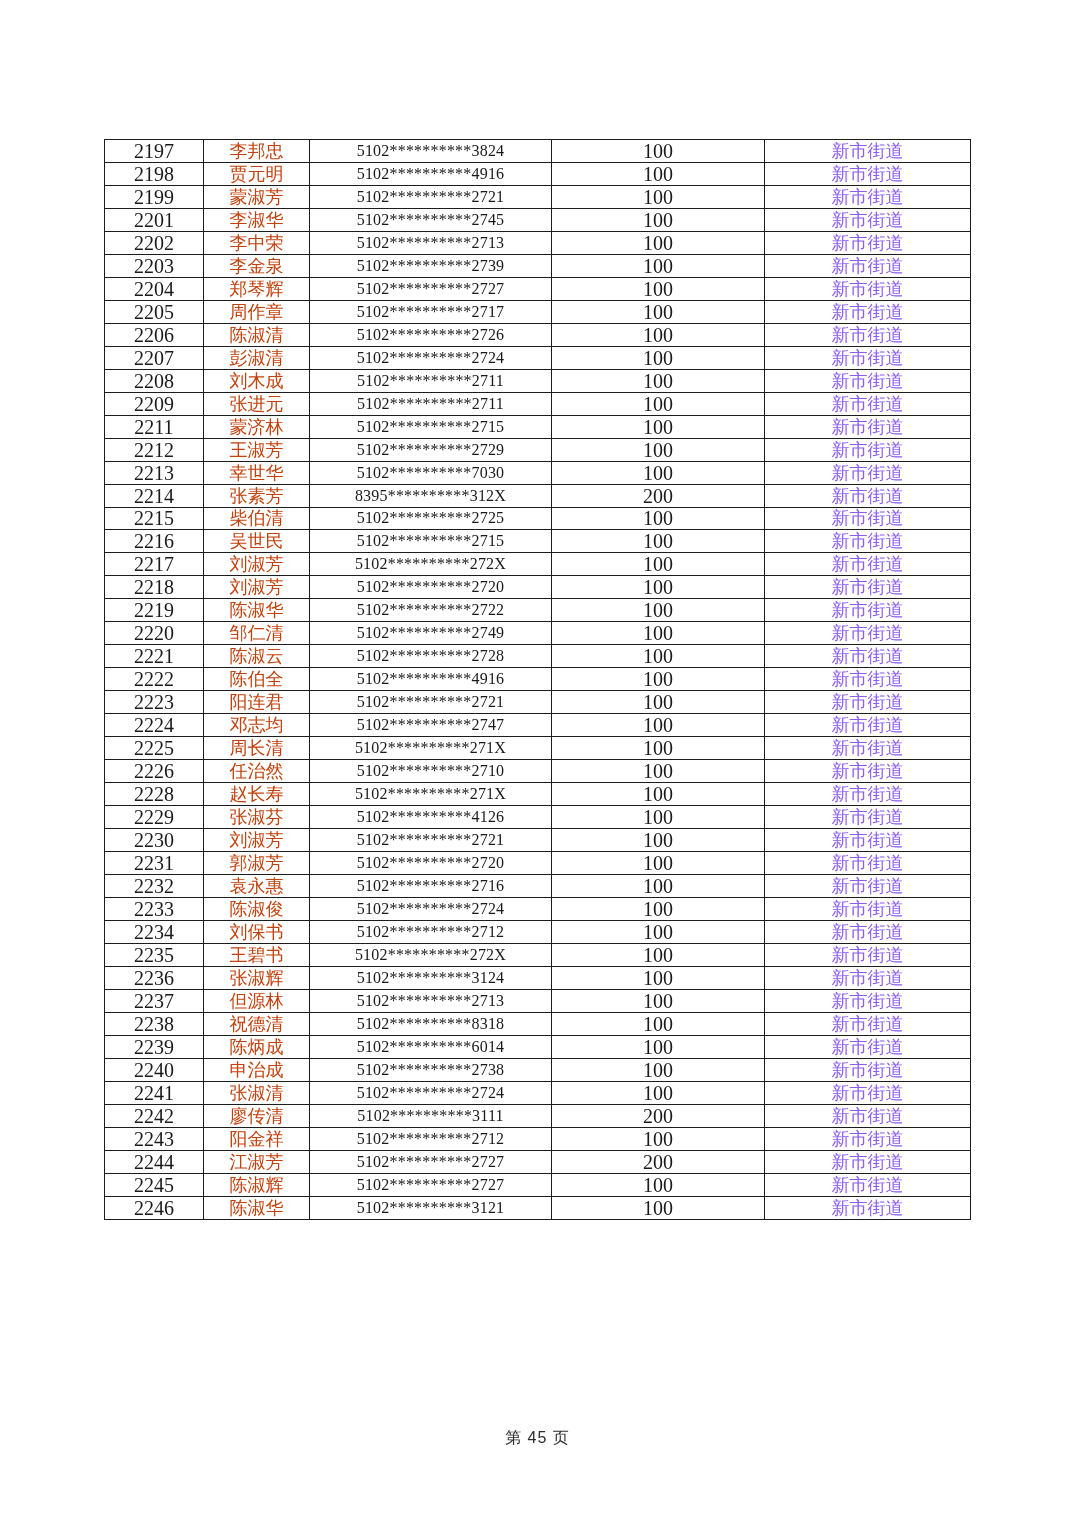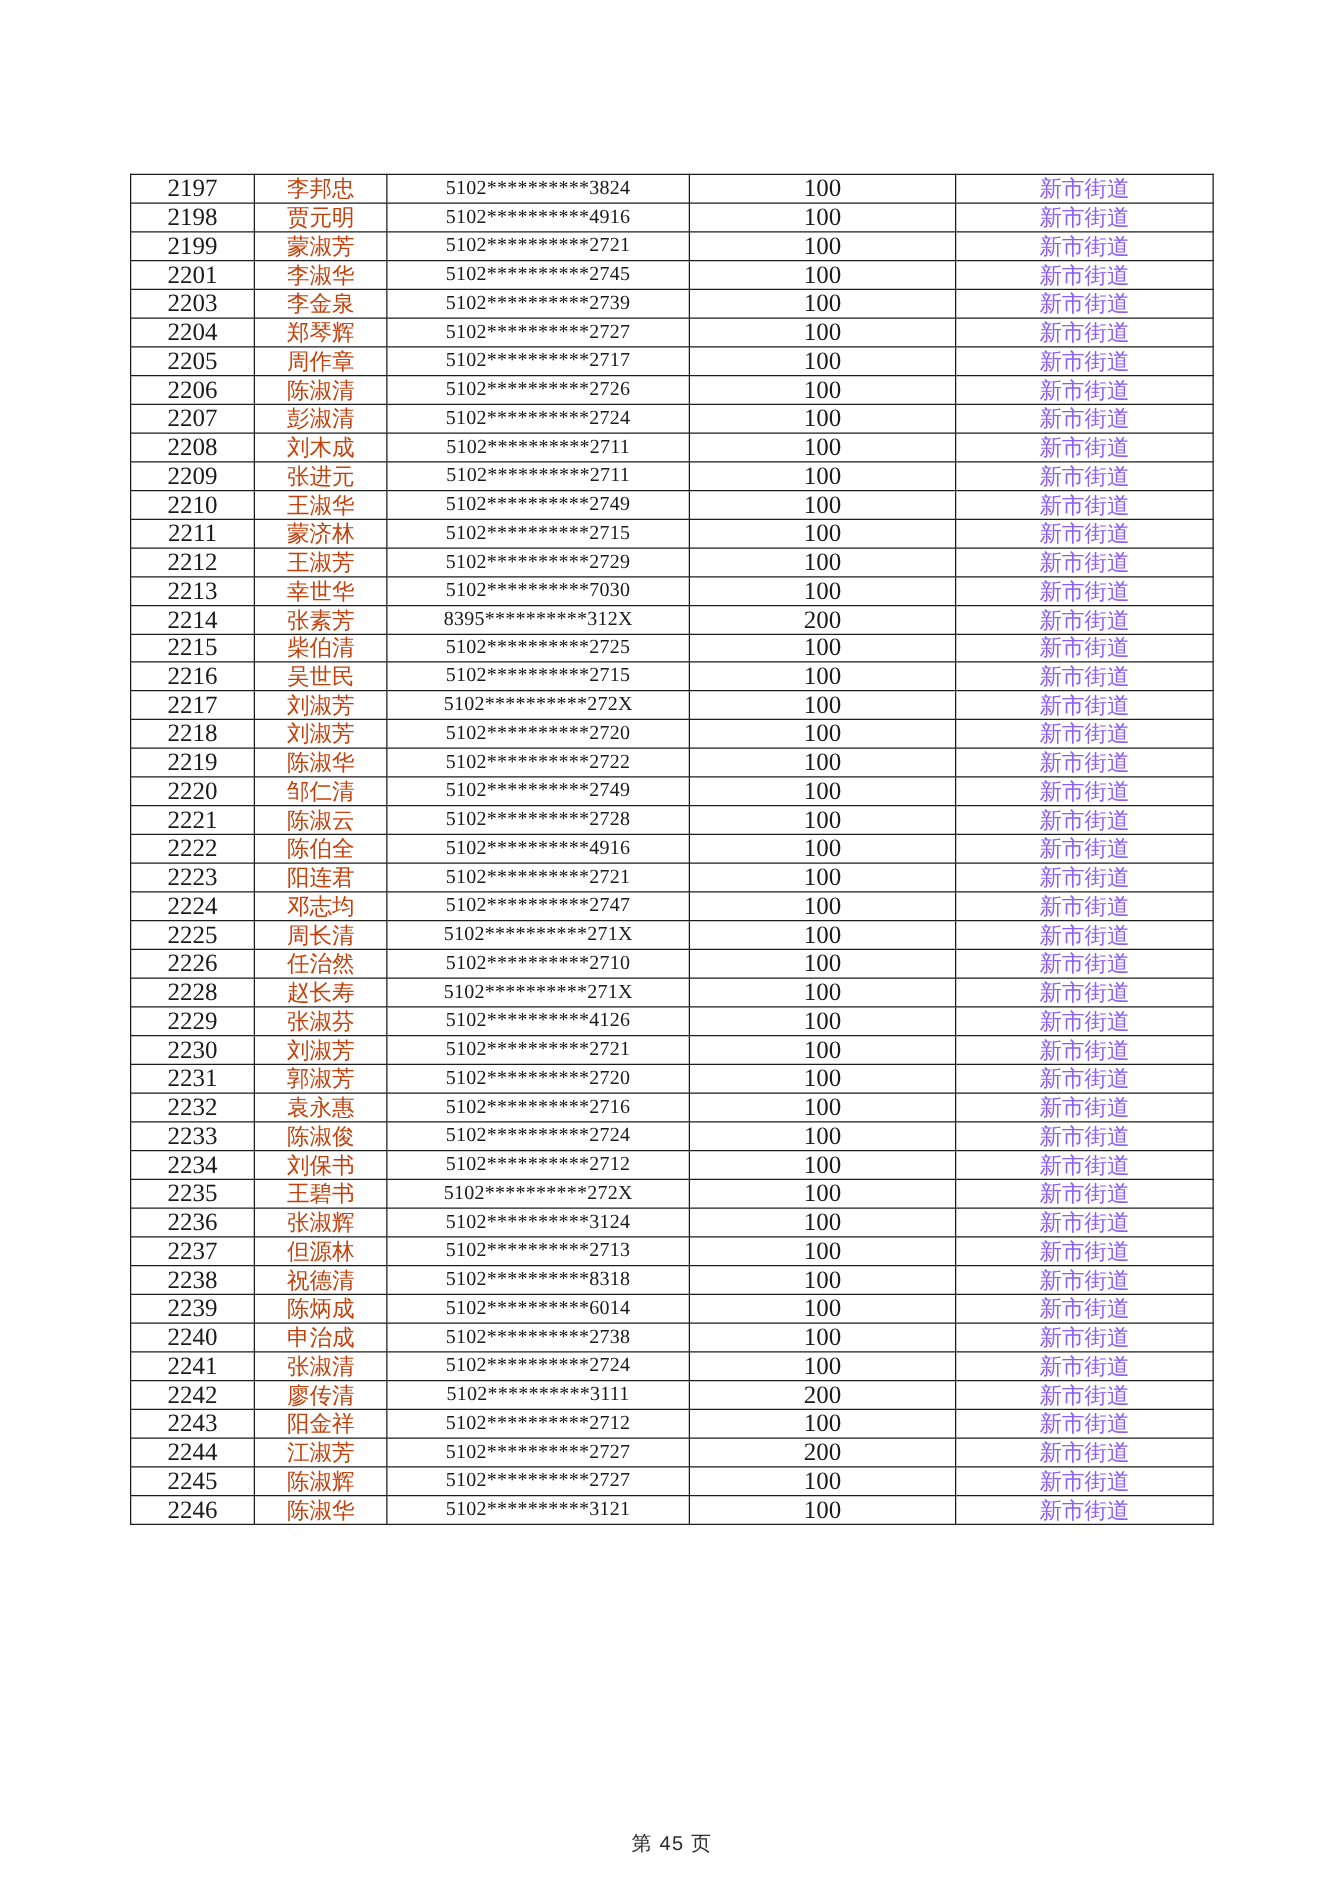--- a/index.html
+++ b/index.html
@@ -43,21 +43,20 @@
   .footer {
     position: absolute;
     left: 0;
     width: 1075px;
     top: 1428px;
     text-align: center;
     font-size: 16px;
     color: #2b2b2b;
     font-family: "Liberation Sans", sans-serif;
     letter-spacing: 1px;
-    margin-top: 37px;
   }
 </style>
 </head>
 <body>
 
 <div class="page">
 
   <table class="records">
     <colgroup>
       <col style="width:99px">
@@ -89,20 +88,27 @@
           <td class="col-district">新市街道</td>
         </tr>
         <tr>
           <td class="col-no">2201</td>
           <td class="col-name">李淑华</td>
           <td class="col-id">5102**********2745</td>
           <td class="col-amount">100</td>
           <td class="col-district">新市街道</td>
         </tr>
         <tr>
+          <td class="col-no">2202</td>
+          <td class="col-name">李中荣</td>
+          <td class="col-id">5102**********2713</td>
+          <td class="col-amount">100</td>
+          <td class="col-district">新市街道</td>
+        </tr>
+        <tr>
           <td class="col-no">2203</td>
           <td class="col-name">李金泉</td>
           <td class="col-id">5102**********2739</td>
           <td class="col-amount">100</td>
           <td class="col-district">新市街道</td>
         </tr>
         <tr>
           <td class="col-no">2204</td>
           <td class="col-name">郑琴辉</td>
           <td class="col-id">5102**********2727</td>
@@ -134,27 +140,20 @@
           <td class="col-no">2208</td>
           <td class="col-name">刘木成</td>
           <td class="col-id">5102**********2711</td>
           <td class="col-amount">100</td>
           <td class="col-district">新市街道</td>
         </tr>
         <tr>
           <td class="col-no">2209</td>
           <td class="col-name">张进元</td>
           <td class="col-id">5102**********2711</td>
-          <td class="col-amount">100</td>
-          <td class="col-district">新市街道</td>
-        </tr>
-        <tr>
-          <td class="col-no">2210</td>
-          <td class="col-name">王淑华</td>
-          <td class="col-id">5102**********2749</td>
           <td class="col-amount">100</td>
           <td class="col-district">新市街道</td>
         </tr>
         <tr>
           <td class="col-no">2211</td>
           <td class="col-name">蒙济林</td>
           <td class="col-id">5102**********2715</td>
           <td class="col-amount">100</td>
           <td class="col-district">新市街道</td>
         </tr>

